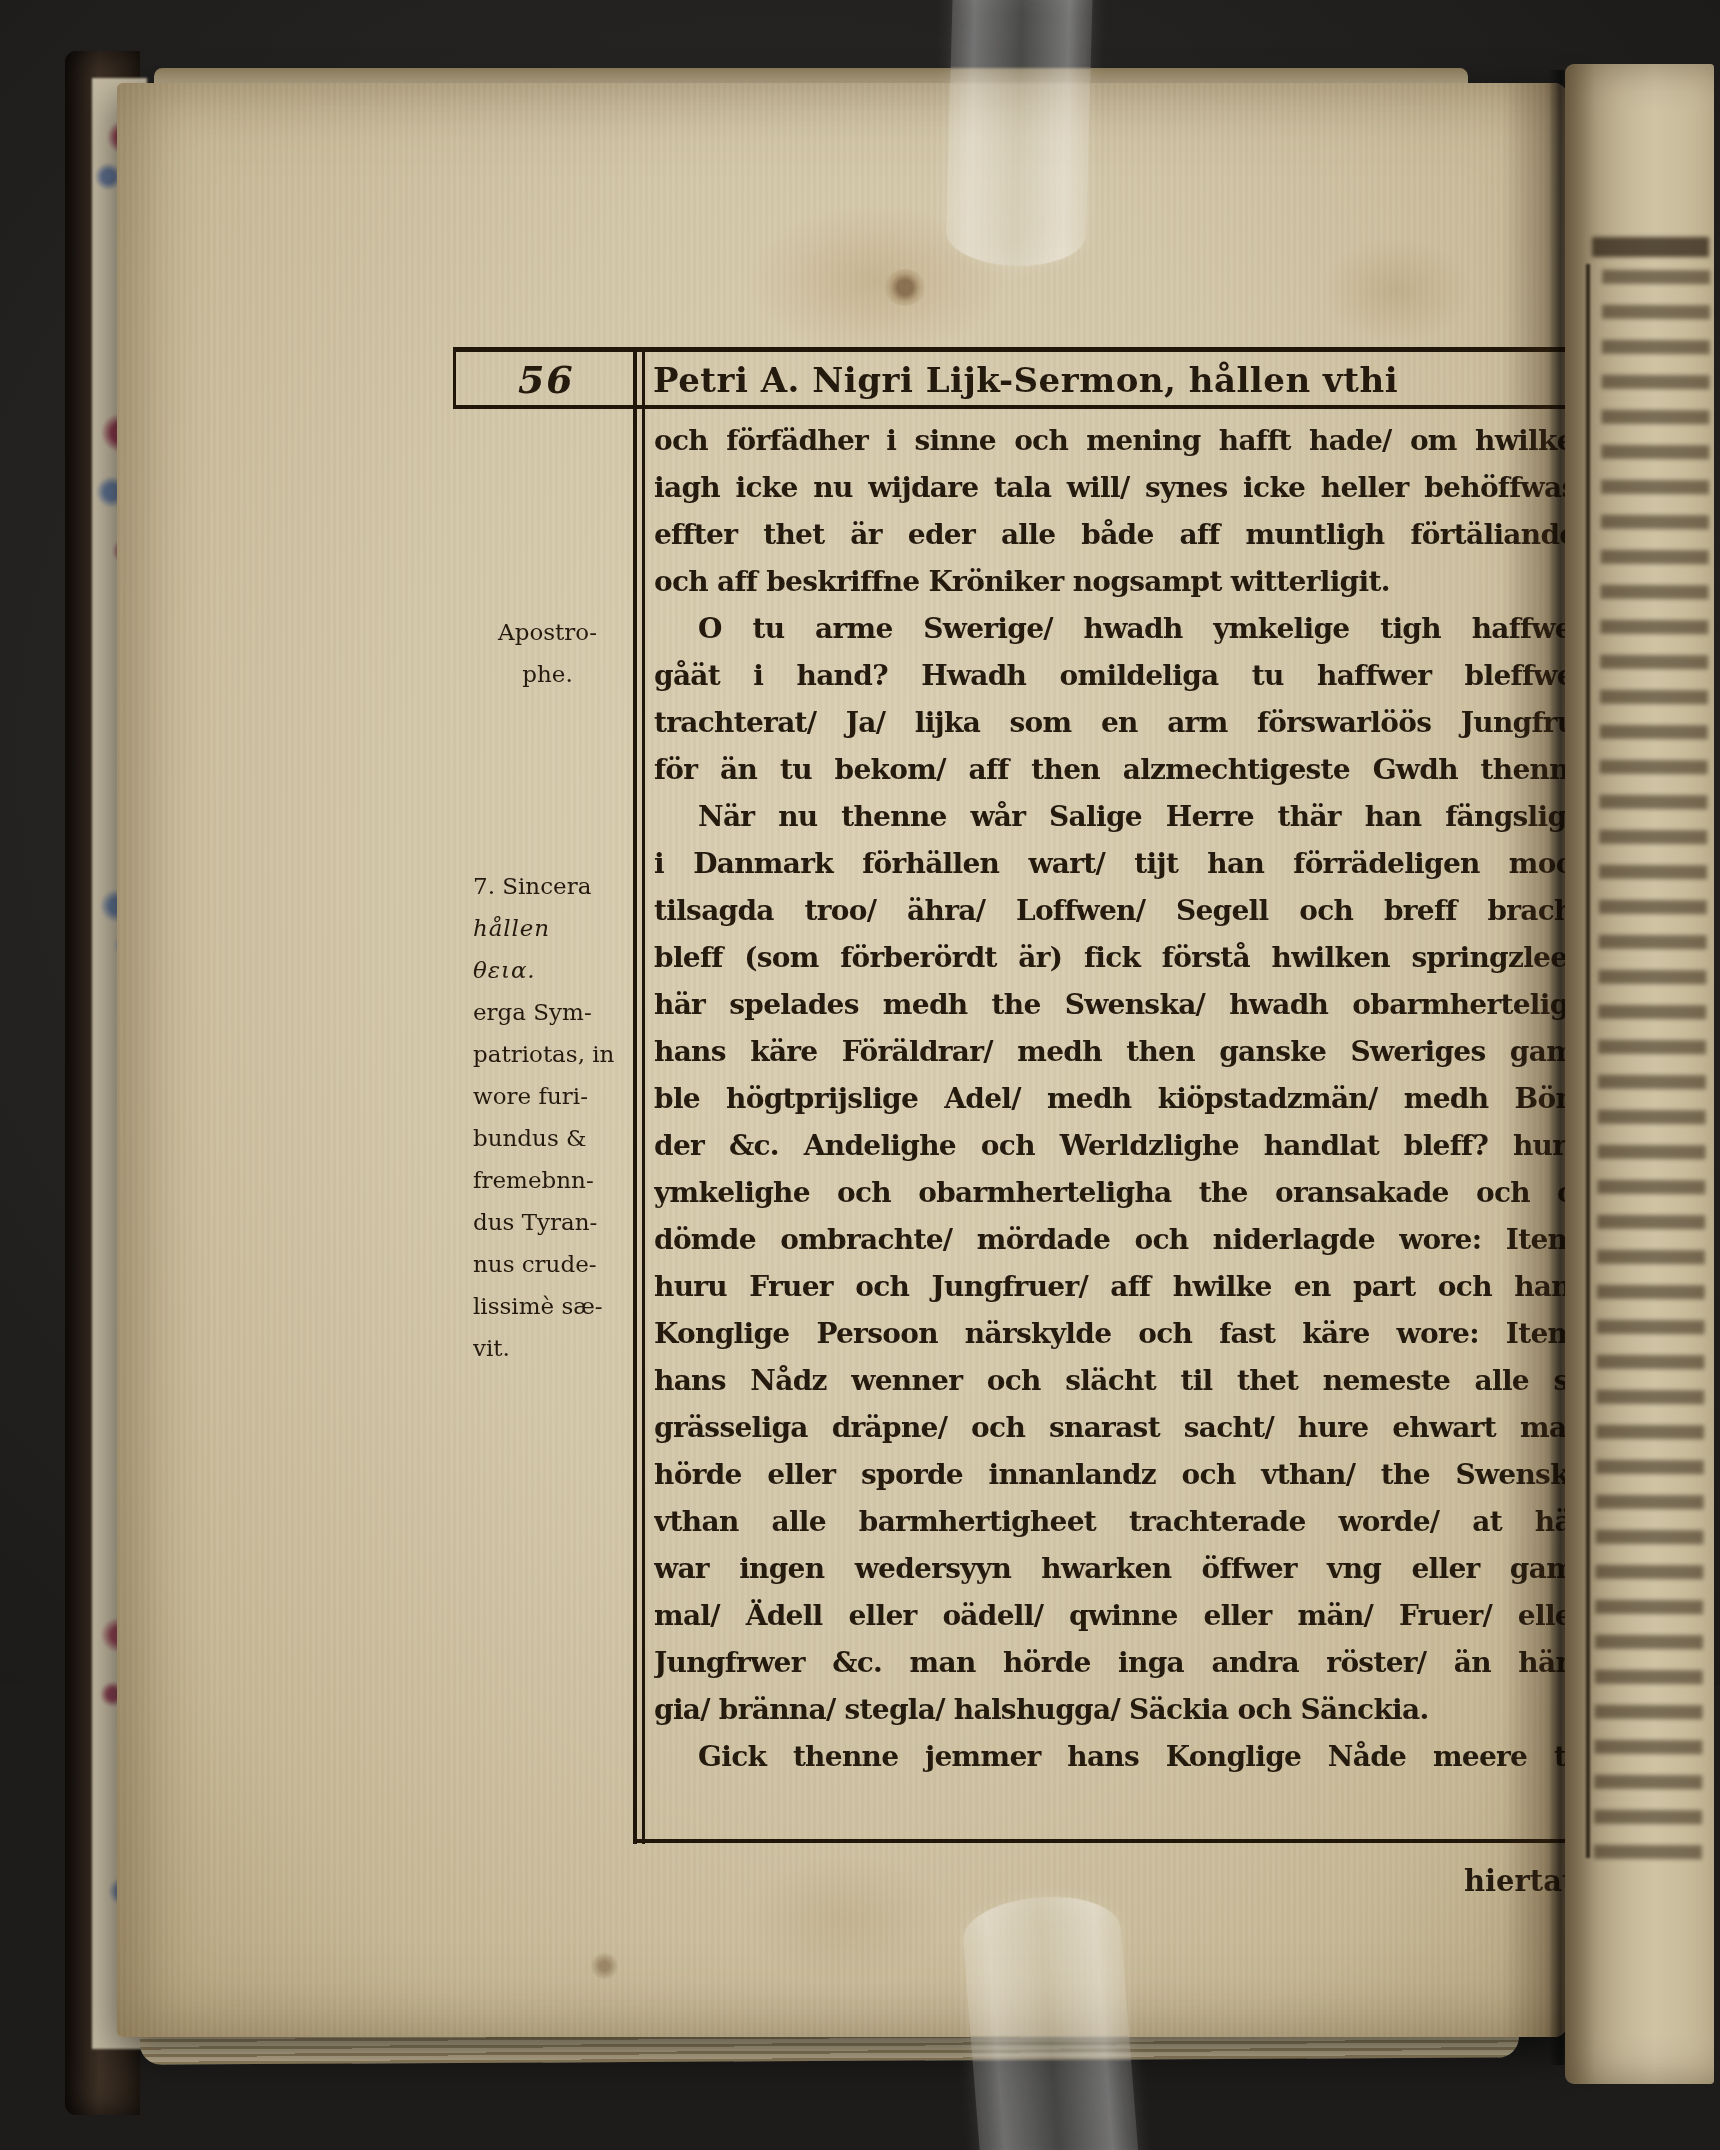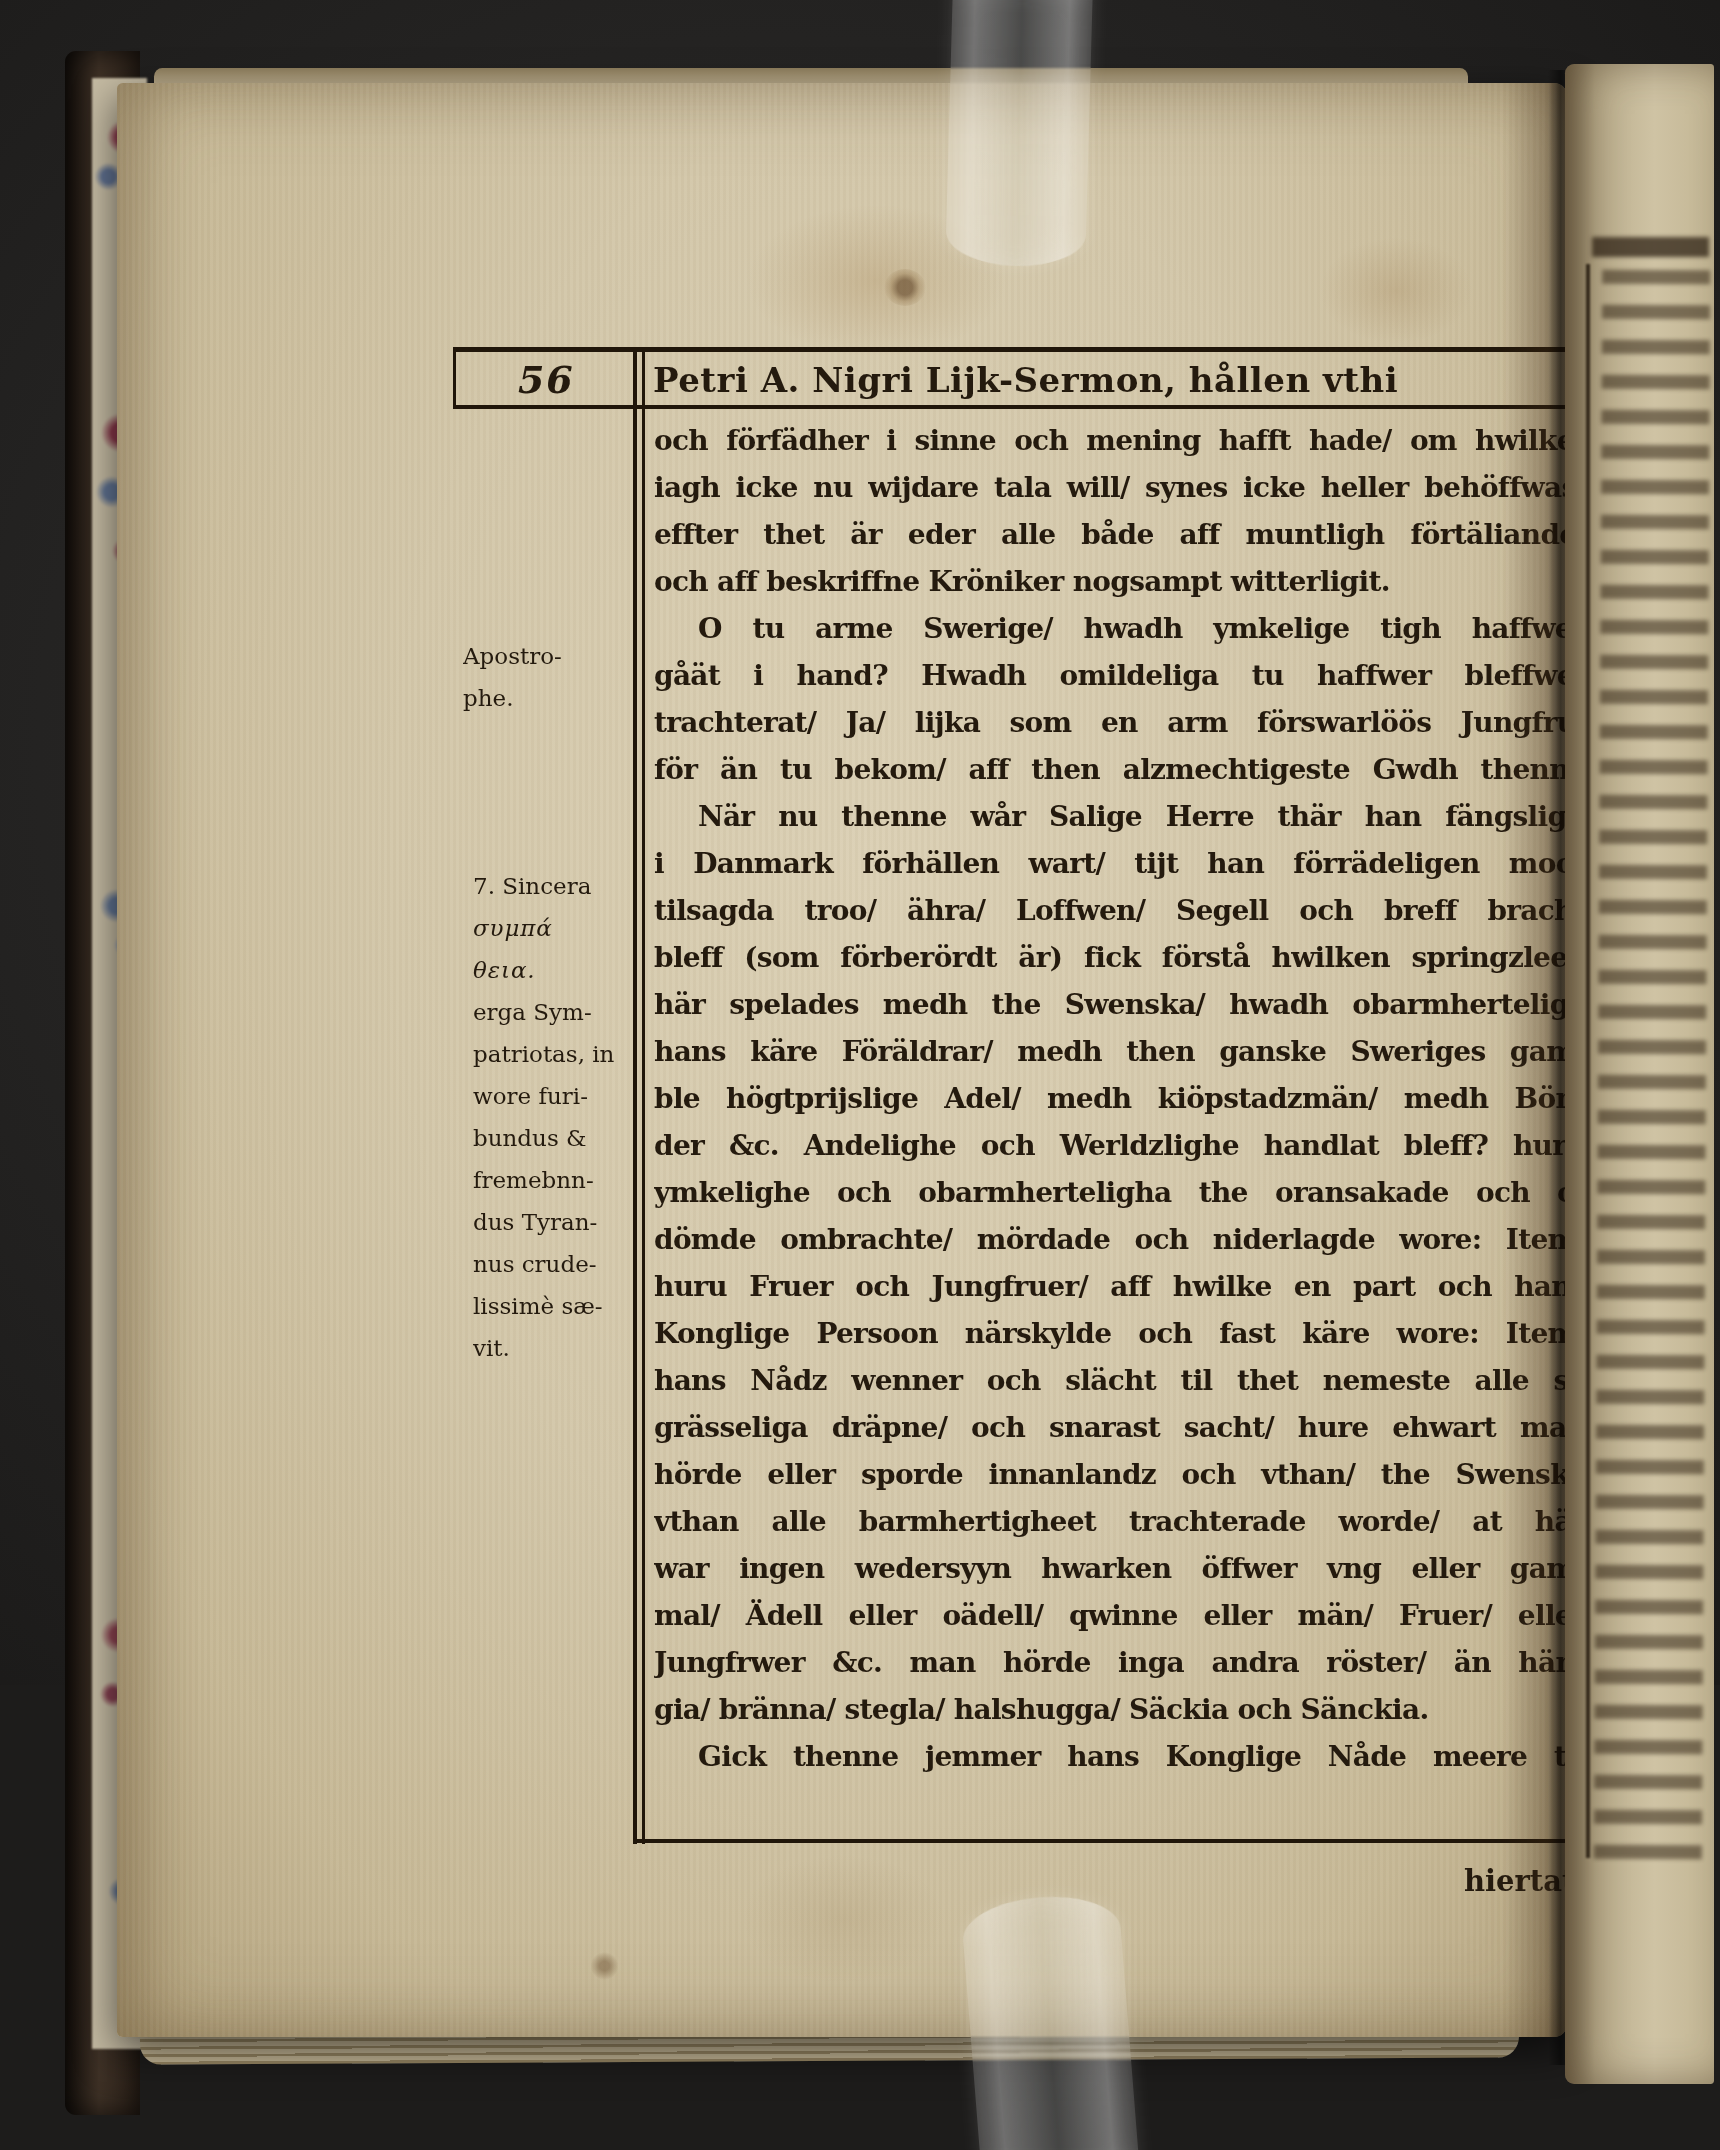--- a/index.html
+++ b/index.html
@@ -92,21 +92,21 @@
     position: absolute; left: 401px; top: 274px; width: 93px;
     font-size: 38px; font-weight: 700; font-style: italic; letter-spacing: 1.9px;
   }
   .header-title {
     position: absolute; left: 536px; top: 277px; width: 937px;
     text-align: left; font-size: 34px; font-weight: 700; letter-spacing: 0.5px;
     white-space: nowrap;
   }
   .margin-note { position: absolute; left: 346px; width: 169px; font-weight: 400; }
   .margin-note .mline { height: 42px; line-height: 42px; font-size: 23px; white-space: nowrap; overflow: hidden; }
-  .note-apostrophe { top: 552px; }
+  .note-apostrophe { top: 528px; text-align: center; }
   .note-sincera    { top: 782px; margin-left: 10px; }
   .note-sincera .mline:nth-child(2),
   .note-sincera .mline:nth-child(3) { font-style: italic; letter-spacing: 0.9px; }
   .main-col {
     position: absolute; left: 537px; top: 334px; width: 932px;
     font-size: 28px; font-weight: 700; letter-spacing: -0.7px;
   }
   .main-col .tline {
     height: 47px; line-height: 47px; overflow: hidden;
     text-align: justify; text-align-last: justify;
@@ -191,21 +191,21 @@
 
     <div class="margin-note note-apostrophe">
 
     <div class="mline">Apostro-</div>
         <div class="mline">phe.</div>
       </div>
 
     <div class="margin-note note-sincera">
 
     <div class="mline">7. Sincera</div>
-        <div class="mline">συμπά</div>
+        <div class="mline">hållen</div>
         <div class="mline">θεια.</div>
         <div class="mline">erga Sym-</div>
         <div class="mline">patriotas, in</div>
         <div class="mline">wore furi-</div>
         <div class="mline">bundus &amp;</div>
         <div class="mline">fremebnn-</div>
         <div class="mline">dus Tyran-</div>
         <div class="mline">nus crude-</div>
         <div class="mline">lissimè sæ-</div>
         <div class="mline">vit.</div>

